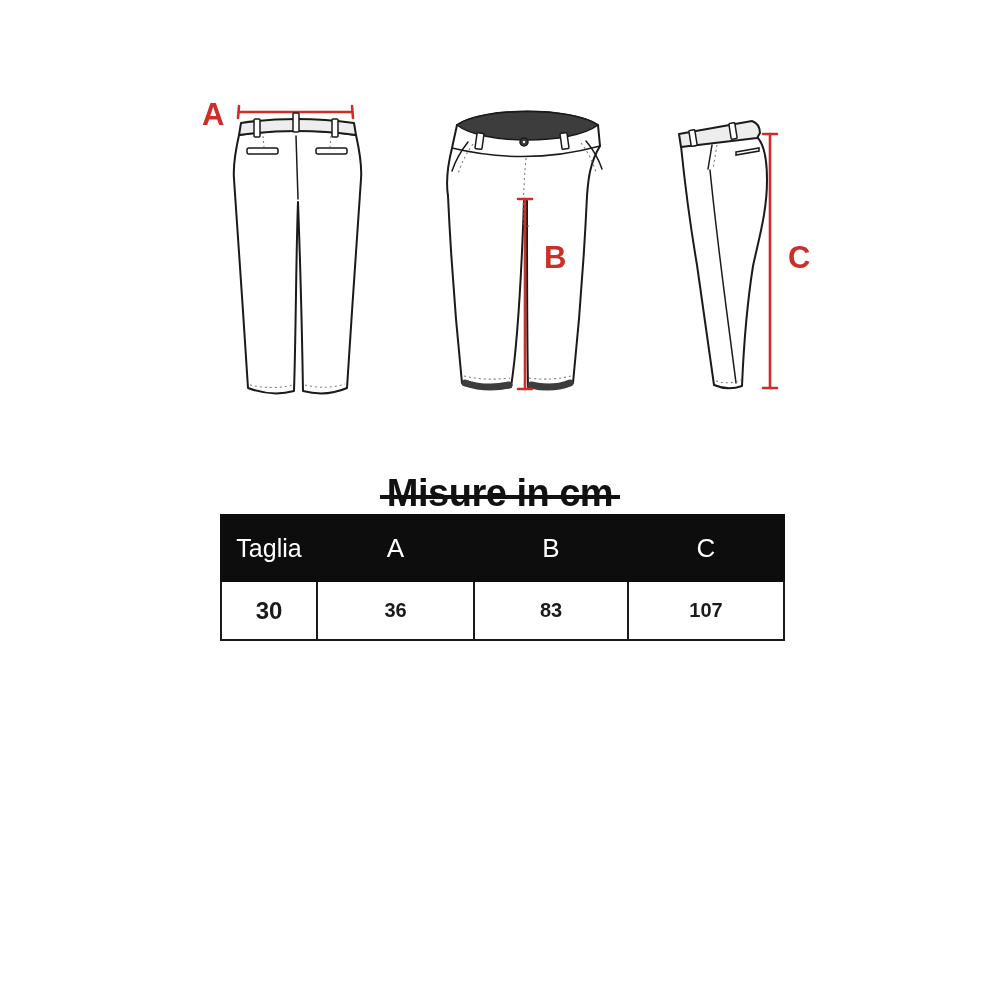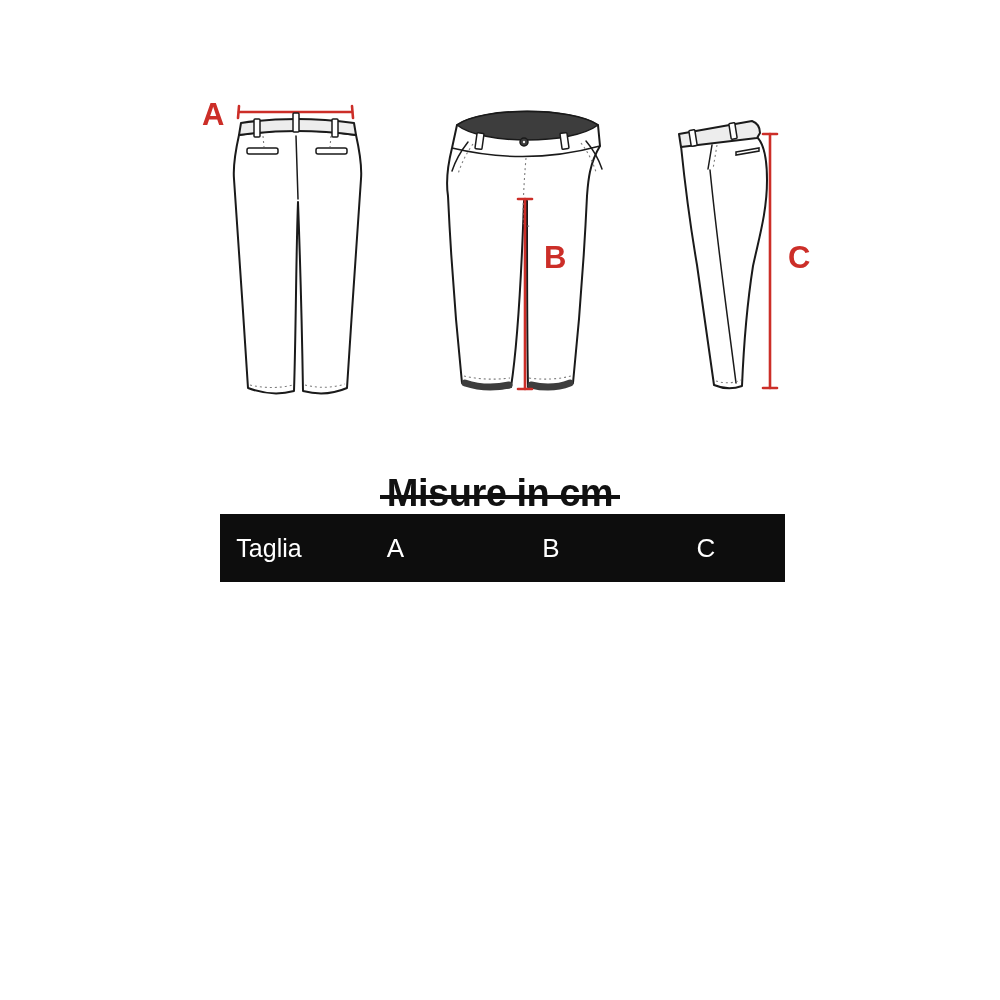--- a/index.html
+++ b/index.html
@@ -123,14 +123,20 @@
   </colgroup>
   <thead>
     <tr>
       <th class="size-col">Taglia</th>
       <th>A</th>
       <th>B</th>
       <th>C</th>
     </tr>
   </thead>
   <tbody>
+    <tr>
+      <td class="size-col">30</td>
+      <td>36</td>
+      <td>83</td>
+      <td>107</td>
+    </tr>
   </tbody>
 </table>
 
 </body></html>

